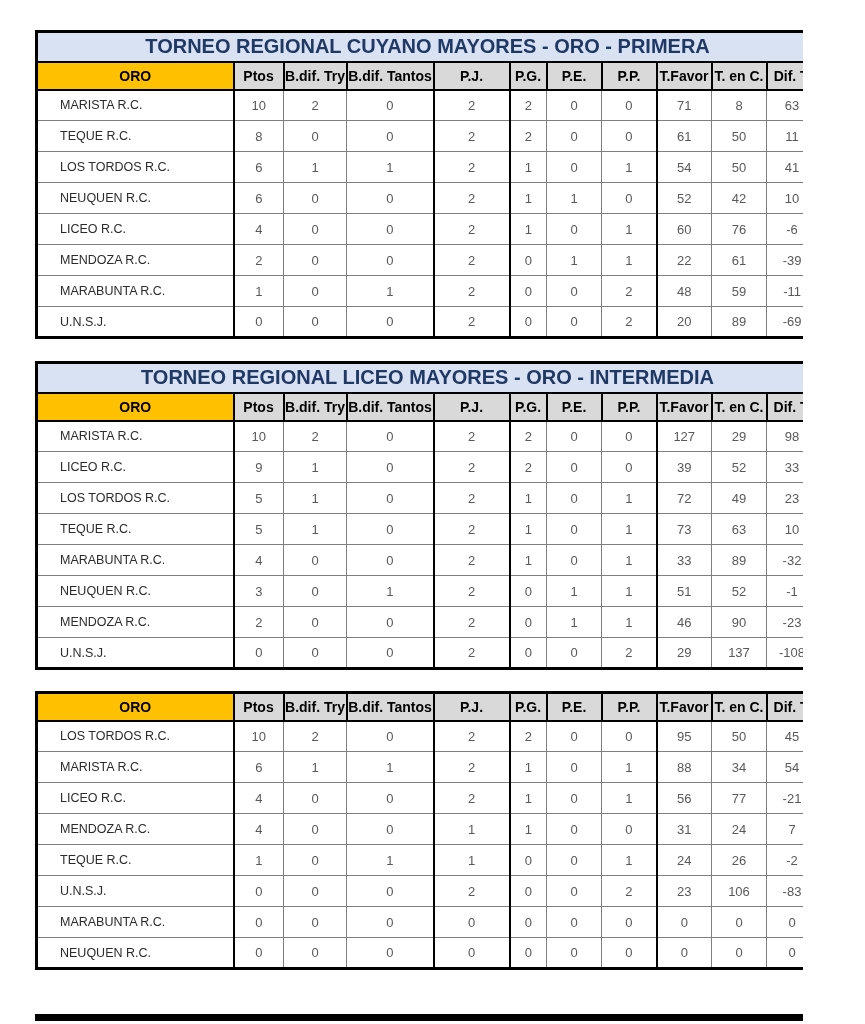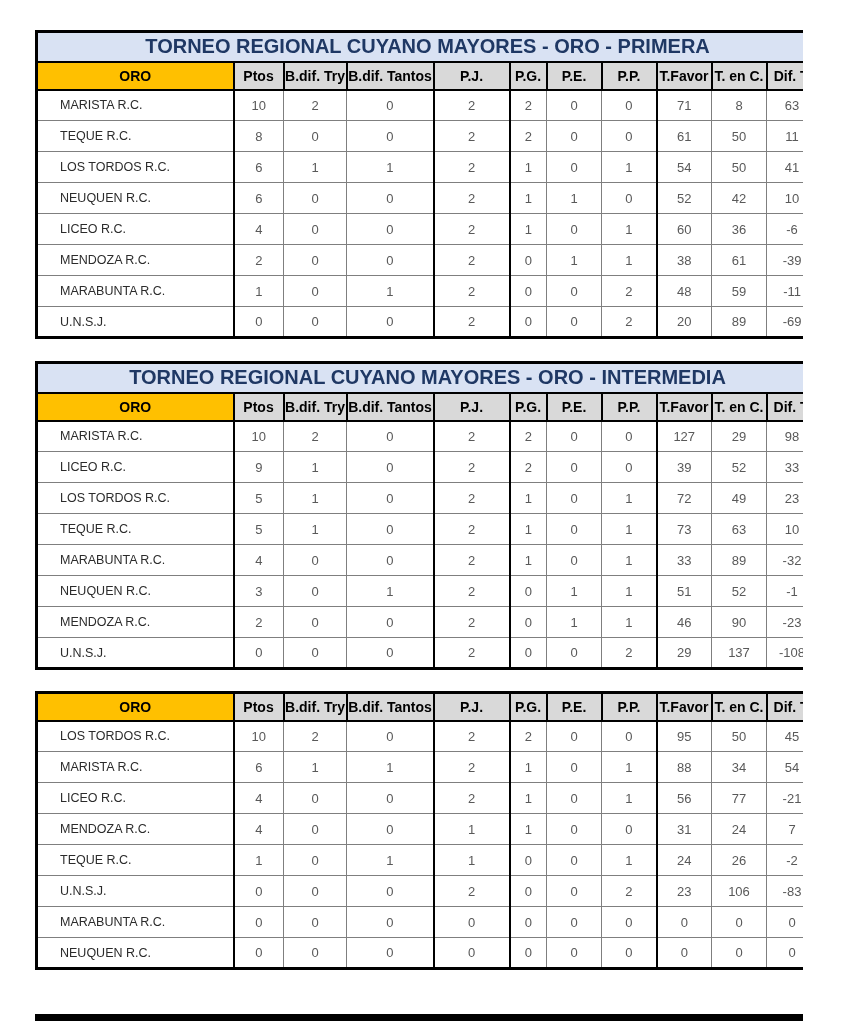--- a/index.html
+++ b/index.html
@@ -186,33 +186,33 @@
           <tr class="body-row">
             <td class="team">LICEO R.C.</td>
             <td class="num thick">4</td>
             <td class="num">0</td>
             <td class="num">0</td>
             <td class="num thick">2</td>
             <td class="num thick">1</td>
             <td class="num">0</td>
             <td class="num">1</td>
             <td class="num thick">60</td>
-            <td class="num">36</td>
+            <td class="num">76</td>
             <td class="num">-6</td>
           </tr>
           <tr class="body-row">
             <td class="team">MENDOZA R.C.</td>
             <td class="num thick">2</td>
             <td class="num">0</td>
             <td class="num">0</td>
             <td class="num thick">2</td>
             <td class="num thick">0</td>
             <td class="num">1</td>
             <td class="num">1</td>
-            <td class="num thick">38</td>
+            <td class="num thick">22</td>
             <td class="num">61</td>
             <td class="num">-39</td>
           </tr>
           <tr class="body-row">
             <td class="team">MARABUNTA R.C.</td>
             <td class="num thick">1</td>
             <td class="num">0</td>
             <td class="num">1</td>
             <td class="num thick">2</td>
             <td class="num thick">0</td>
@@ -249,21 +249,21 @@
           <col style="width: 76px;">
           <col style="width: 37px;">
           <col style="width: 55px;">
           <col style="width: 55px;">
           <col style="width: 55px;">
           <col style="width: 55px;">
           <col style="width: 52px;">
         </colgroup>
         <tbody>
           <tr class="title-row">
-            <td colspan="11" class="title-cell">TORNEO REGIONAL CUYANO MAYORES - ORO - INTERMEDIA</td>
+            <td colspan="11" class="title-cell">TORNEO REGIONAL LICEO MAYORES - ORO - INTERMEDIA</td>
           </tr>
           <tr class="head-row">
             <th class="oro-cell">ORO</th>
             <th class="col-head">Ptos</th>
             <th class="col-head">B.dif. Try</th>
             <th class="col-head">B.dif. Tantos</th>
             <th class="col-head">P.J.</th>
             <th class="col-head">P.G.</th>
             <th class="col-head">P.E.</th>
             <th class="col-head">P.P.</th>

